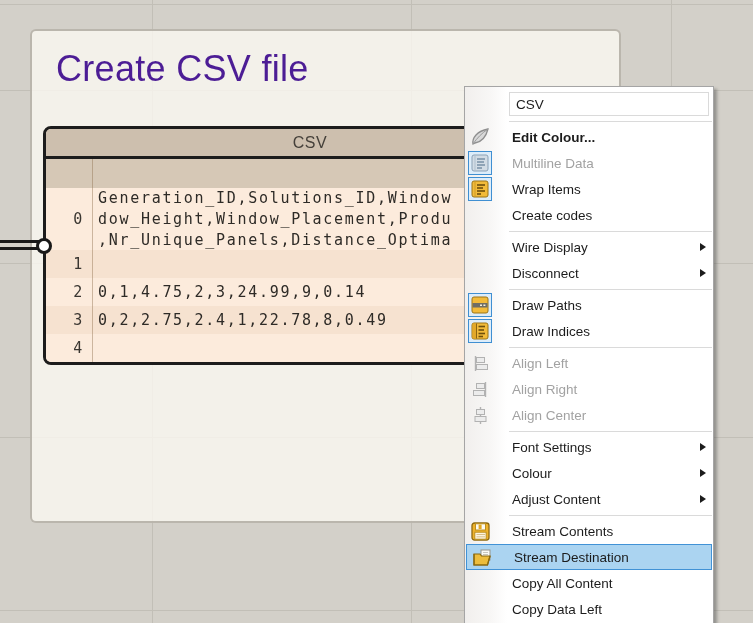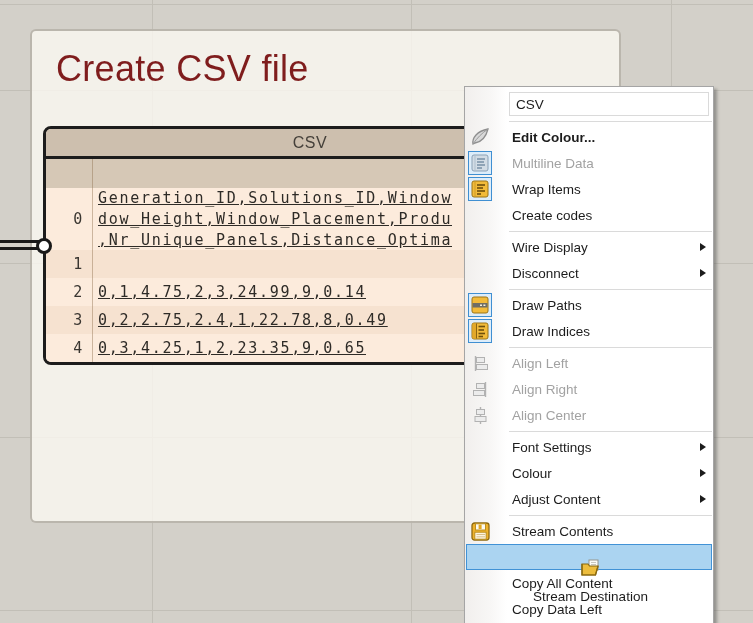--- a/index.html
+++ b/index.html
@@ -14,21 +14,21 @@
   .gl.h{left:0;width:753px;height:1px;}
   .gl.v{top:0;height:623px;width:1px;}
   
   .group{
     position:absolute;left:30px;top:29px;width:591px;height:494px;
     background:var(--group_fill,rgba(252,250,244,0.78));
     border:2px solid var(--group_border,rgba(166,162,152,0.75));
     border-radius:6px;box-sizing:border-box;
   }
   .group-title{
-    position:absolute;left:56px;top:48px;font-size:36px;color:#7f1d1d;
+    position:absolute;left:56px;top:48px;font-size:36px;color:#4c1d95;
     letter-spacing:.3px;white-space:nowrap;
   }
   
   .wire{position:absolute;left:0;height:2.5px;background:#191919;width:41px;}
   .wire.w1{top:240px;} .wire.w2{top:247px;}
   .grip{
     position:absolute;left:36px;top:238px;width:10px;height:10px;border-radius:50%;
     background:#ffffff;border:3.2px solid #191919;
   }
   
@@ -42,21 +42,21 @@
     border-bottom:3px solid var(--panel_border,#1c1c1c);
     display:flex;align-items:center;justify-content:center;
     font-size:16px;color:#45403a;letter-spacing:.5px;
   }
   .pbody{position:relative;font-family:"DejaVu Sans Mono","Liberation Mono",monospace;
     font-size:15px;letter-spacing:1.7px;color:#2e2b27;}
   .prow{display:flex;align-items:center;}
   .pidx{flex:0 0 47px;box-sizing:border-box;text-align:right;padding-right:8px;
     border-right:1px solid rgba(146,116,82,0.45);align-self:stretch;
     display:flex;align-items:center;justify-content:flex-end;color:#3a3631;}
-  .ptxt{padding-left:5px;white-space:pre;overflow:hidden;text-decoration:underline;}
+  .ptxt{padding-left:5px;white-space:pre;overflow:hidden;}
   .band{height:29px;background:var(--panel_band,#d6c8b6);}
   .r0{height:62px;background:var(--panel_row_a,#fcebdc);}
   .r0 .ptxt{white-space:pre-line;line-height:21px;}
   .rA{height:28px;background:var(--panel_row_a,#fcebdc);}
   .rB{height:28px;background:var(--panel_row_b,#f6e2d0);}
   
   .menu{
     position:absolute;left:464px;top:86px;width:250px;height:558px;
     box-sizing:border-box;border:1px solid var(--menu_border,#a5a5a5);
     background:linear-gradient(to right,#f1efed 0px,#f8f7f6 26px,#ffffff 42px,#ffffff 100%);
@@ -67,21 +67,20 @@
   .mi .ic{flex:0 0 44px;display:flex;align-items:center;justify-content:flex-start;
     padding-left:3px;box-sizing:border-box;}
   .mi .lbl{padding-left:3px;white-space:nowrap;}
   .mi.bold .lbl{font-weight:bold;}
   .mi.disabled .lbl{color:#a2a2a2;}
   .mi .arrow{margin-left:auto;margin-right:7px;width:0;height:0;
     border-left:6px solid #1c1c1c;border-top:4.5px solid transparent;border-bottom:4.5px solid transparent;}
   .mi.selected{
     background:var(--sel_bg,#abd4f1);border:1px solid var(--sel_border,#4192d6);
     margin:0 1px;
-    flex-direction:column;
   }
   .msep{height:0;border-top:1px solid #dadada;margin:2.5px 1px 2.5px 44px;}
   .nickrow{height:30px;display:flex;align-items:center;}
   .nickbox{
     margin-left:44px;margin-right:4px;flex:1;height:24px;
     border:1px solid #dadada;background:#ffffff;font-size:13.5px;color:#1c1c1c;
     font-family:"Liberation Sans","DejaVu Sans",sans-serif;
     padding:0 0 0 6px;outline:none;box-sizing:border-box;
   }
   .chk{width:24px;height:24px;box-sizing:border-box;border:1px solid #3f8fd2;
@@ -126,21 +125,20 @@
       <div class="prow rA">
         <div class="pidx">2</div>
         <div class="ptxt">0,1,4.75,2,3,24.99,9,0.14</div>
       </div>
       <div class="prow rB">
         <div class="pidx">3</div>
         <div class="ptxt">0,2,2.75,2.4,1,22.78,8,0.49</div>
       </div>
       <div class="prow rA">
         <div class="pidx">4</div>
-        <div class="ptxt">0,3,4.25,1,2,23.35,9,0.65</div>
       </div>
     </div>
   </div>
 
   <div class="wire w1"></div>
   <div class="wire w2"></div>
   <div class="grip"></div>
 
   <div class="menu">
 

